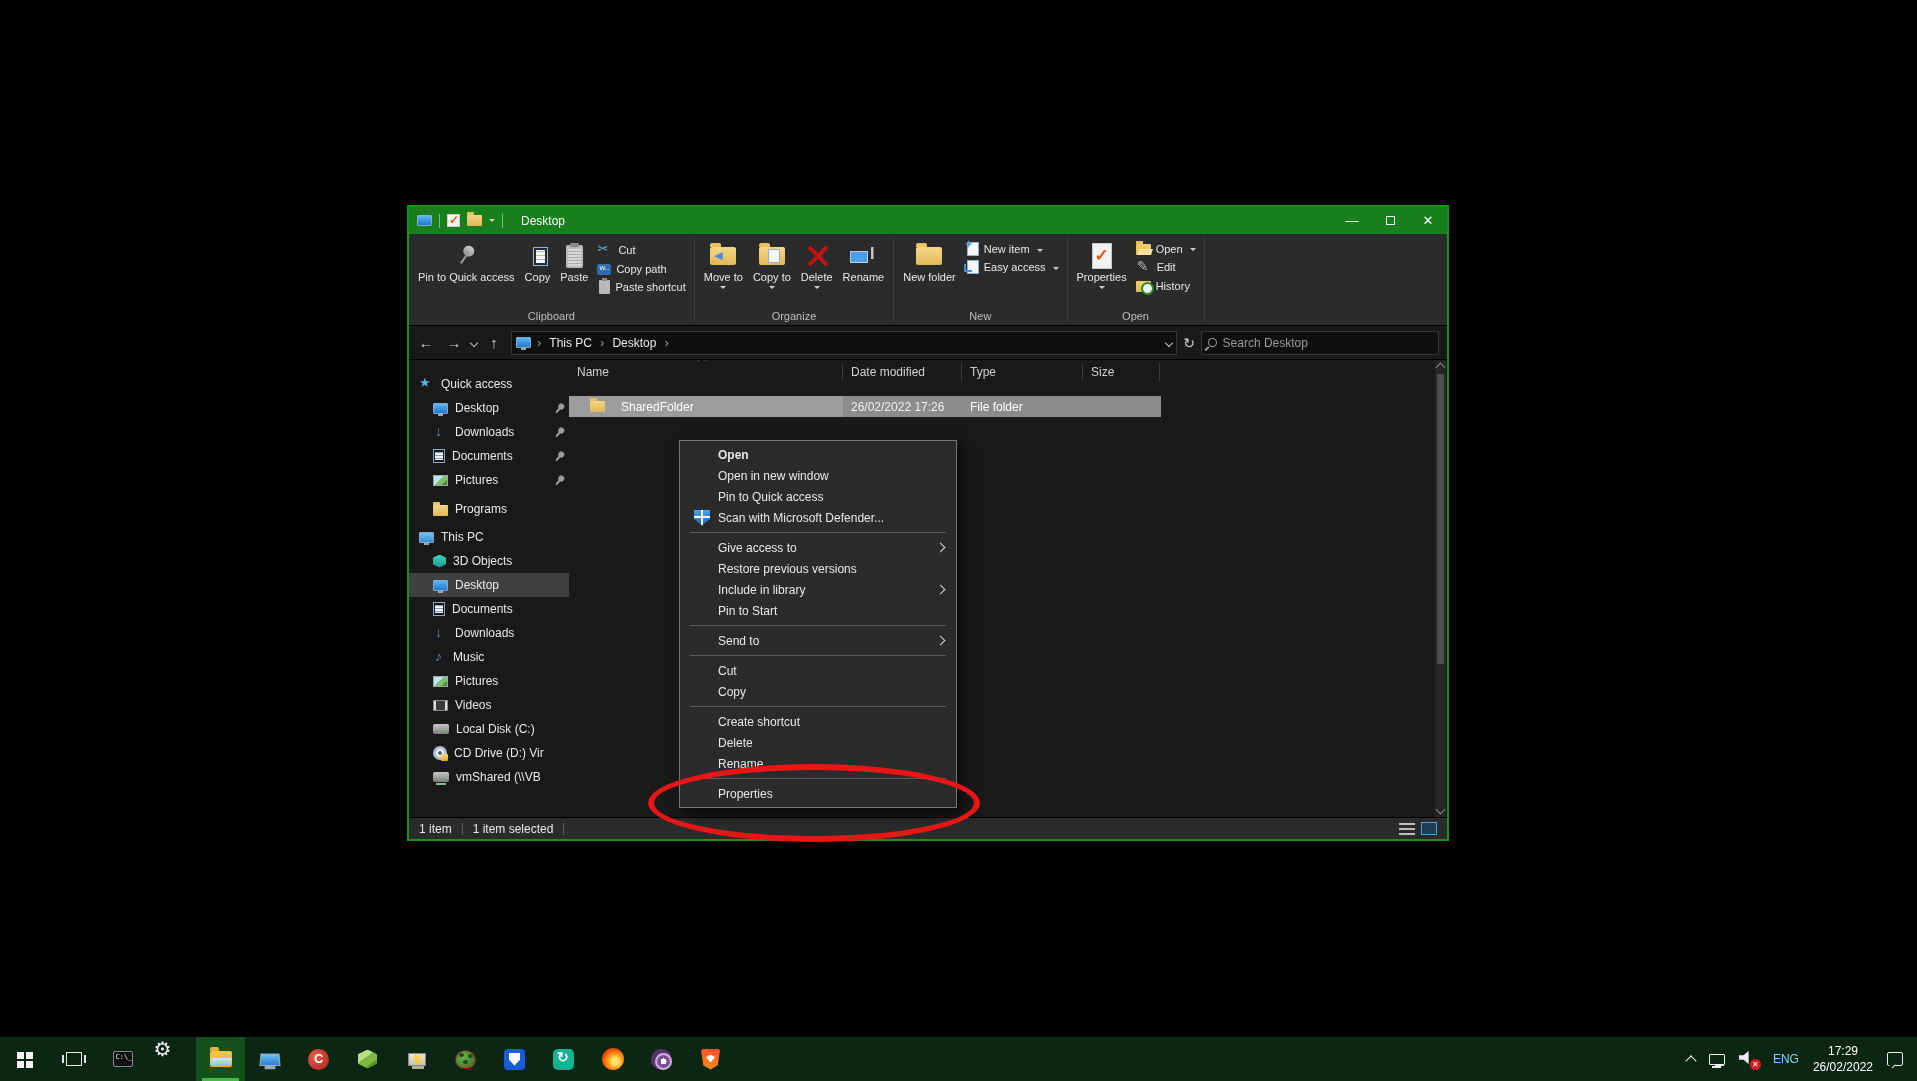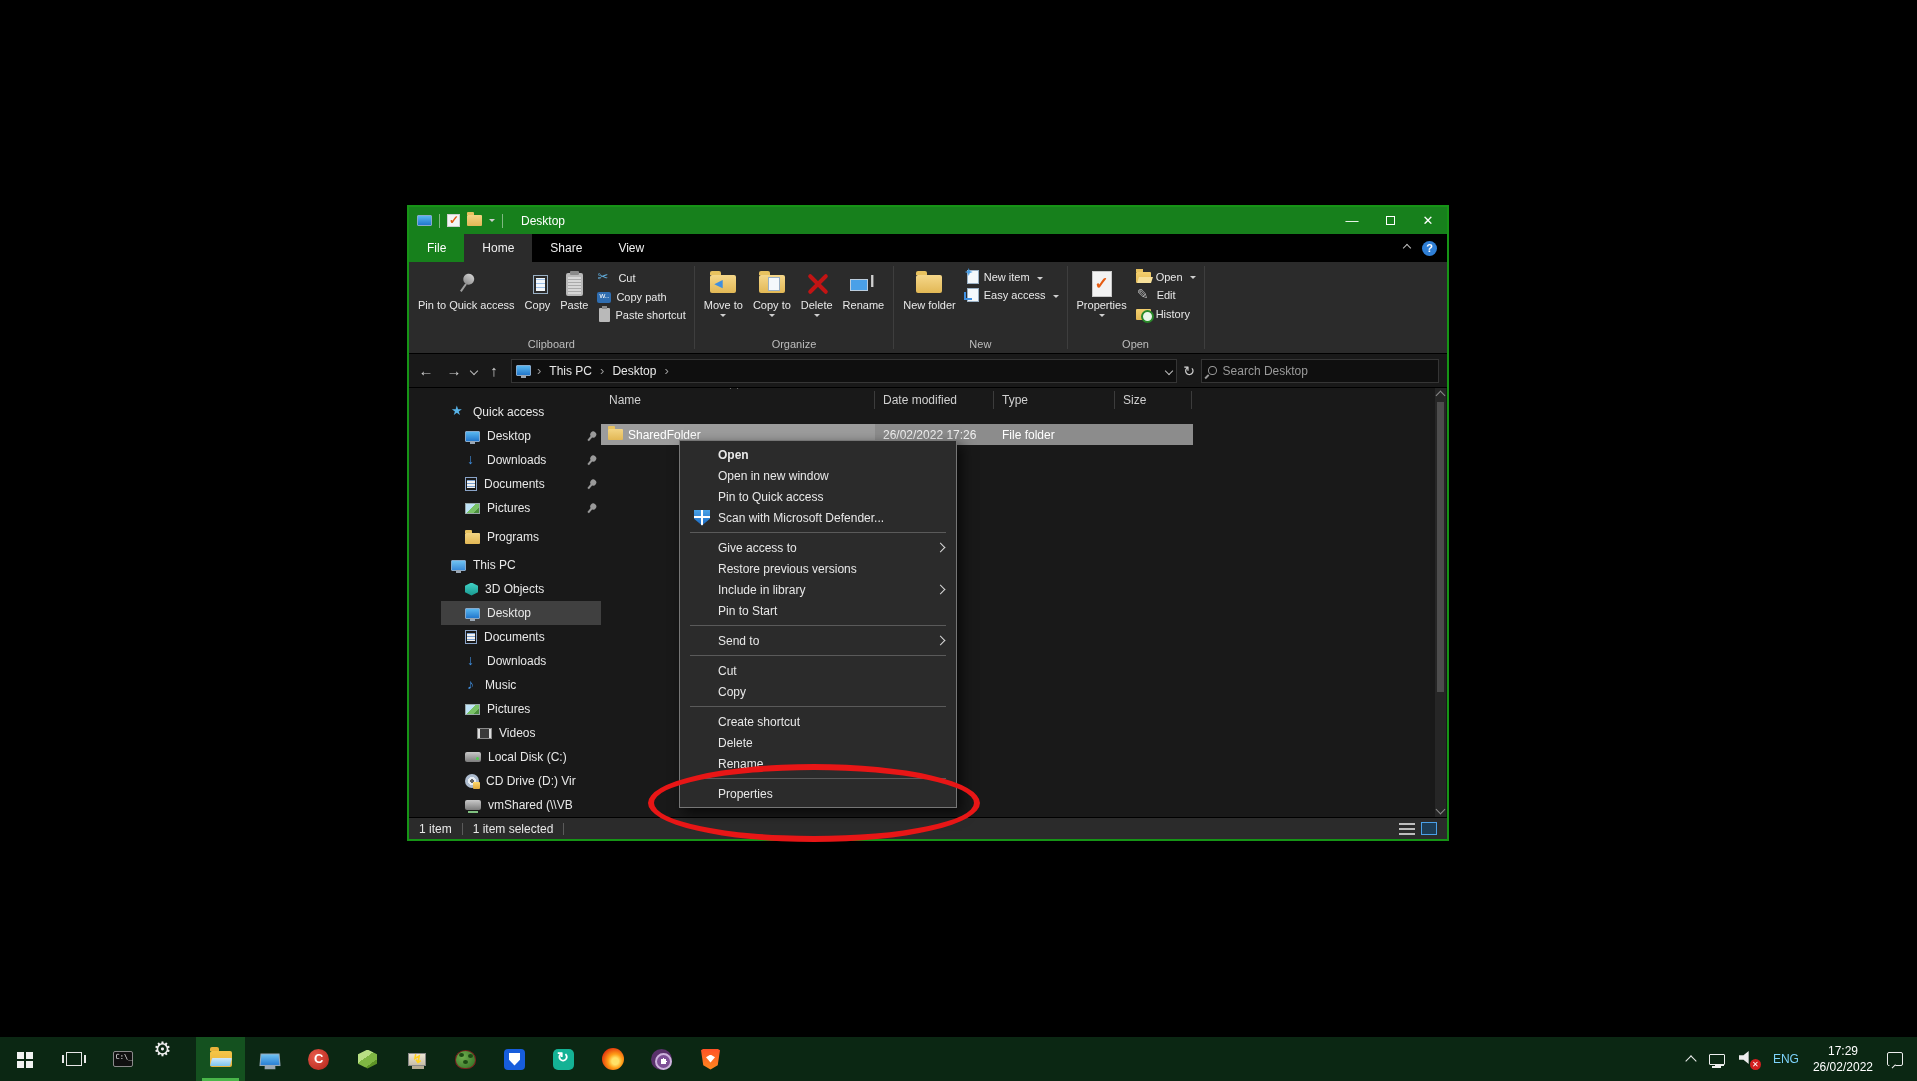--- a/index.html
+++ b/index.html
@@ -56,21 +56,21 @@
   .addr-right { margin-left:auto; display:flex; align-items:center; gap:10px; }
   .refresh { color:#cfcfcf; font-size:14px; }
   .searchbox { width:238px; height:24px; background:#0f0f0f; border:1px solid #353535; display:flex; align-items:center; padding:0 6px; gap:6px; }
   .searchbox input { background:transparent; border:none; outline:none; color:#cfcfcf; font-family:inherit; font-size:12px; width:100%; }
   .searchbox input::placeholder { color:#9a9a9a; }
   .mag { width:9px; height:9px; border:1.5px solid #9a9a9a; border-radius:50%; position:relative; display:inline-block; }
   .mag::after { content:''; position:absolute; width:1.5px; height:5px; background:#9a9a9a; left:-3px; top:7px; transform:rotate(45deg); }
 
   
   .content { flex:1; display:flex; position:relative; overflow:hidden; }
-  .navpane { width:160px; position:relative; padding-top:12px; flex:0 0 auto;margin-left:32px; }
+  .navpane { width:160px; position:relative; padding-top:12px; flex:0 0 auto; }
   .nav-item { height:24px; display:flex; align-items:center; gap:7px; padding-left:10px; padding-right:4px; }
   .nav-item.selected { background:#404040; }
   .nav-item .nav-label { white-space:nowrap; overflow:hidden; }
   .pinmark { display:none; margin-left:auto; width:10px; height:10px; position:relative; transform:rotate(40deg); flex:0 0 auto; }
   .pinmark::before { content:''; position:absolute; width:6px; height:6px; border-radius:50%; background:#9a9a9a; left:2px; top:0; }
   .pinmark::after { content:''; position:absolute; width:2px; height:6px; background:#9a9a9a; left:4px; top:5px; }
   .nav-item.pinned .pinmark { display:block; }
   .nav-scroll { position:absolute; right:1px; top:0; bottom:0; width:11px; background:#262626; }
   .nav-scroll .thumb { position:absolute; left:2px; right:2px; top:14px; height:290px; background:#4d4d4d; }
   .scroll-arrow { position:absolute; left:2px; width:7px; height:7px; border-left:1px solid #8a8a8a; border-top:1px solid #8a8a8a; }
@@ -79,21 +79,21 @@
 
   .filearea { flex:1; position:relative; }
   .cols { display:flex; height:24px; align-items:center; color:#d0d0d0; position:relative; }
   .colcell { padding-left:8px; border-right:1px solid #3c3c3c; height:18px; display:flex; align-items:center; }
   .col-name { width:274px; position:relative; }
   .col-date { width:119px; }
   .col-type { width:121px; }
   .col-size { width:77px; }
   .sortmark { position:absolute; left:130px; top:-6px; width:6px; height:6px; border-left:1px solid #bdbdbd; border-top:1px solid #bdbdbd; transform:rotate(45deg); }
   .filerow { margin-top:12px; height:21px; width:592px; background:#8c8c8c; display:flex; align-items:center; color:#fff; }
-  .cell-name { width:274px; display:flex; align-items:center; gap:5px; padding-left:7px; background:#9c9c9c; height:100%; }
+  .cell-name { width:274px; display:flex; align-items:center; gap:16px; padding-left:21px; background:#9c9c9c; height:100%; }
   .cell-date { width:119px; padding-left:8px; color:#f0f0f0; }
   .cell-type { width:121px; padding-left:8px; }
 
   
   .statusbar { height:22px; background:#2b2b2b; border-top:1px solid #000; display:flex; align-items:center; padding:0 10px; gap:10px; flex:0 0 auto; }
   .sb-sep { width:1px; height:12px; background:#5a5a5a; }
   .sb-views { margin-left:auto; display:flex; gap:6px; align-items:center; }
   .view-details { width:16px; height:12px; background:repeating-linear-gradient(#bdbdbd 0 2px, transparent 2px 5px); }
   .view-thumbs { width:16px; height:13px; border:1px solid #4aa0e8; background:#1d3c55; }
 
@@ -282,30 +282,20 @@
     <span class="win-title">Desktop</span>
     <div class="win-controls">
       <span class="wc-btn">—</span>
       <span class="wc-btn">
           <span class="wc-max-box"></span>
         </span>
       <span class="wc-btn">✕</span>
     </div>
   </div>
 
-  <div class="tabstrip">
-    <span class="tab tab-file">File</span>
-    <span class="tab tab-selected">Home</span>
-    <span class="tab">Share</span>
-    <span class="tab">View</span>
-    <div class="tabstrip-right">
-      <span class="chev chev-up-r"></span>
-      <span class="help-circle">?</span>
-    </div>
-  </div>
 
   <div class="ribbon">
     <div class="rgroup">
       <div class="rbody">
         <button class="rlarge">
           <span class="ricwrap">
               <span class="ric ric-pin"></span>
             </span>
           <span>Pin to Quick access</span>
         </button>
@@ -527,21 +517,21 @@
           <span class="nav-label">Music</span>
 
         </div>
 
         <div class="nav-item" style="padding-left: 24px;">
           <span class="ic ic-picture"></span>
           <span class="nav-label">Pictures</span>
 
         </div>
 
-        <div class="nav-item" style="padding-left: 36px;">
+        <div class="nav-item" style="padding-left: 24px;">
           <span class="ic ic-video"></span>
           <span class="nav-label">Videos</span>
 
         </div>
 
         <div class="nav-item" style="padding-left: 24px;">
           <span class="ic ic-drive"></span>
           <span class="nav-label">Local Disk (C:)</span>
 
         </div>

